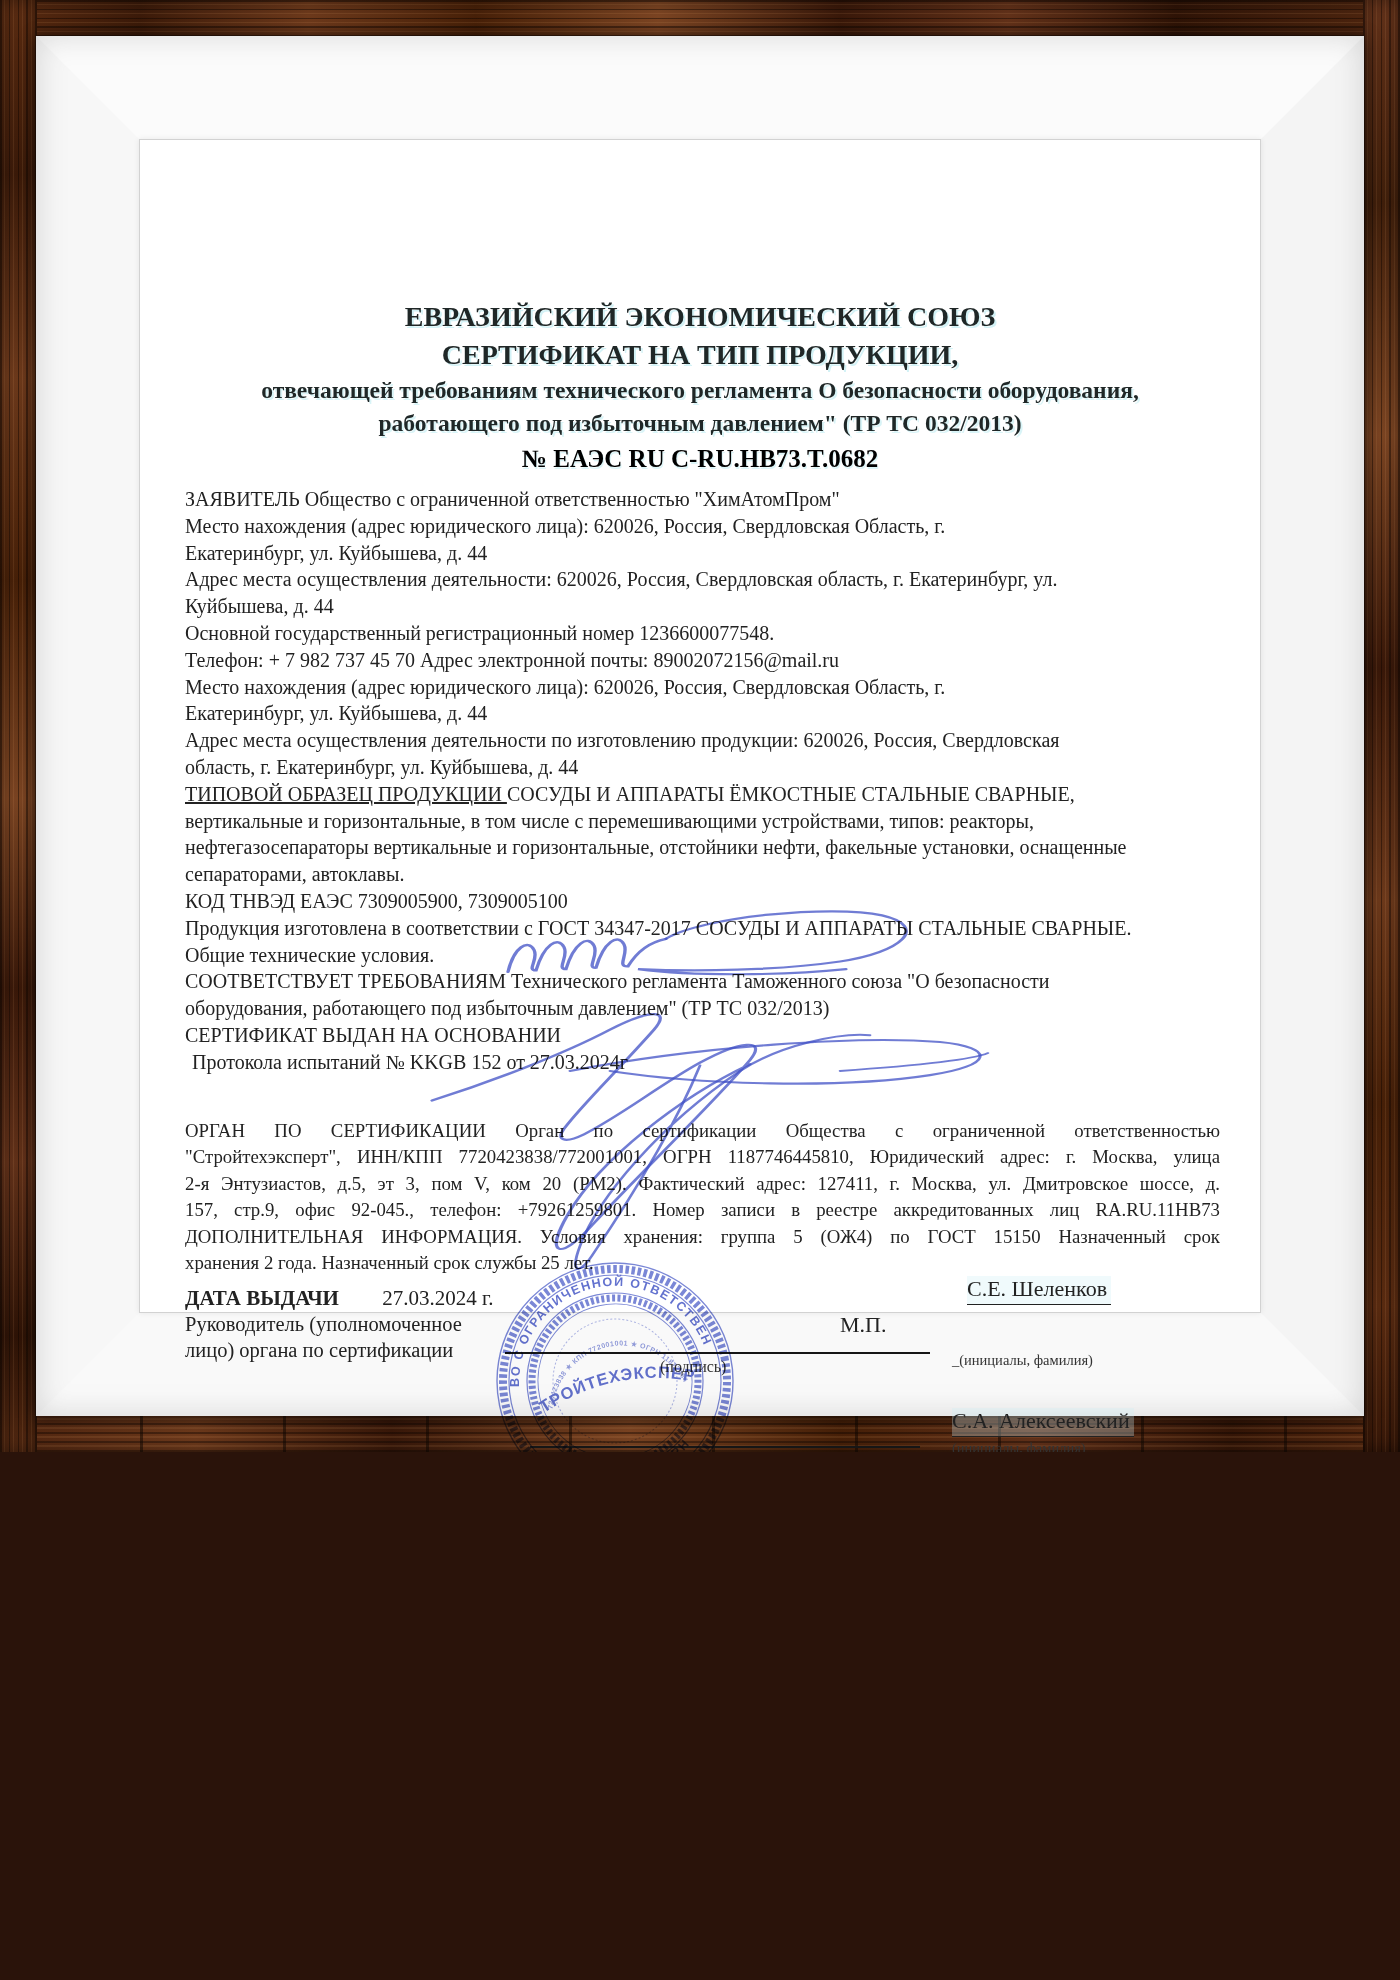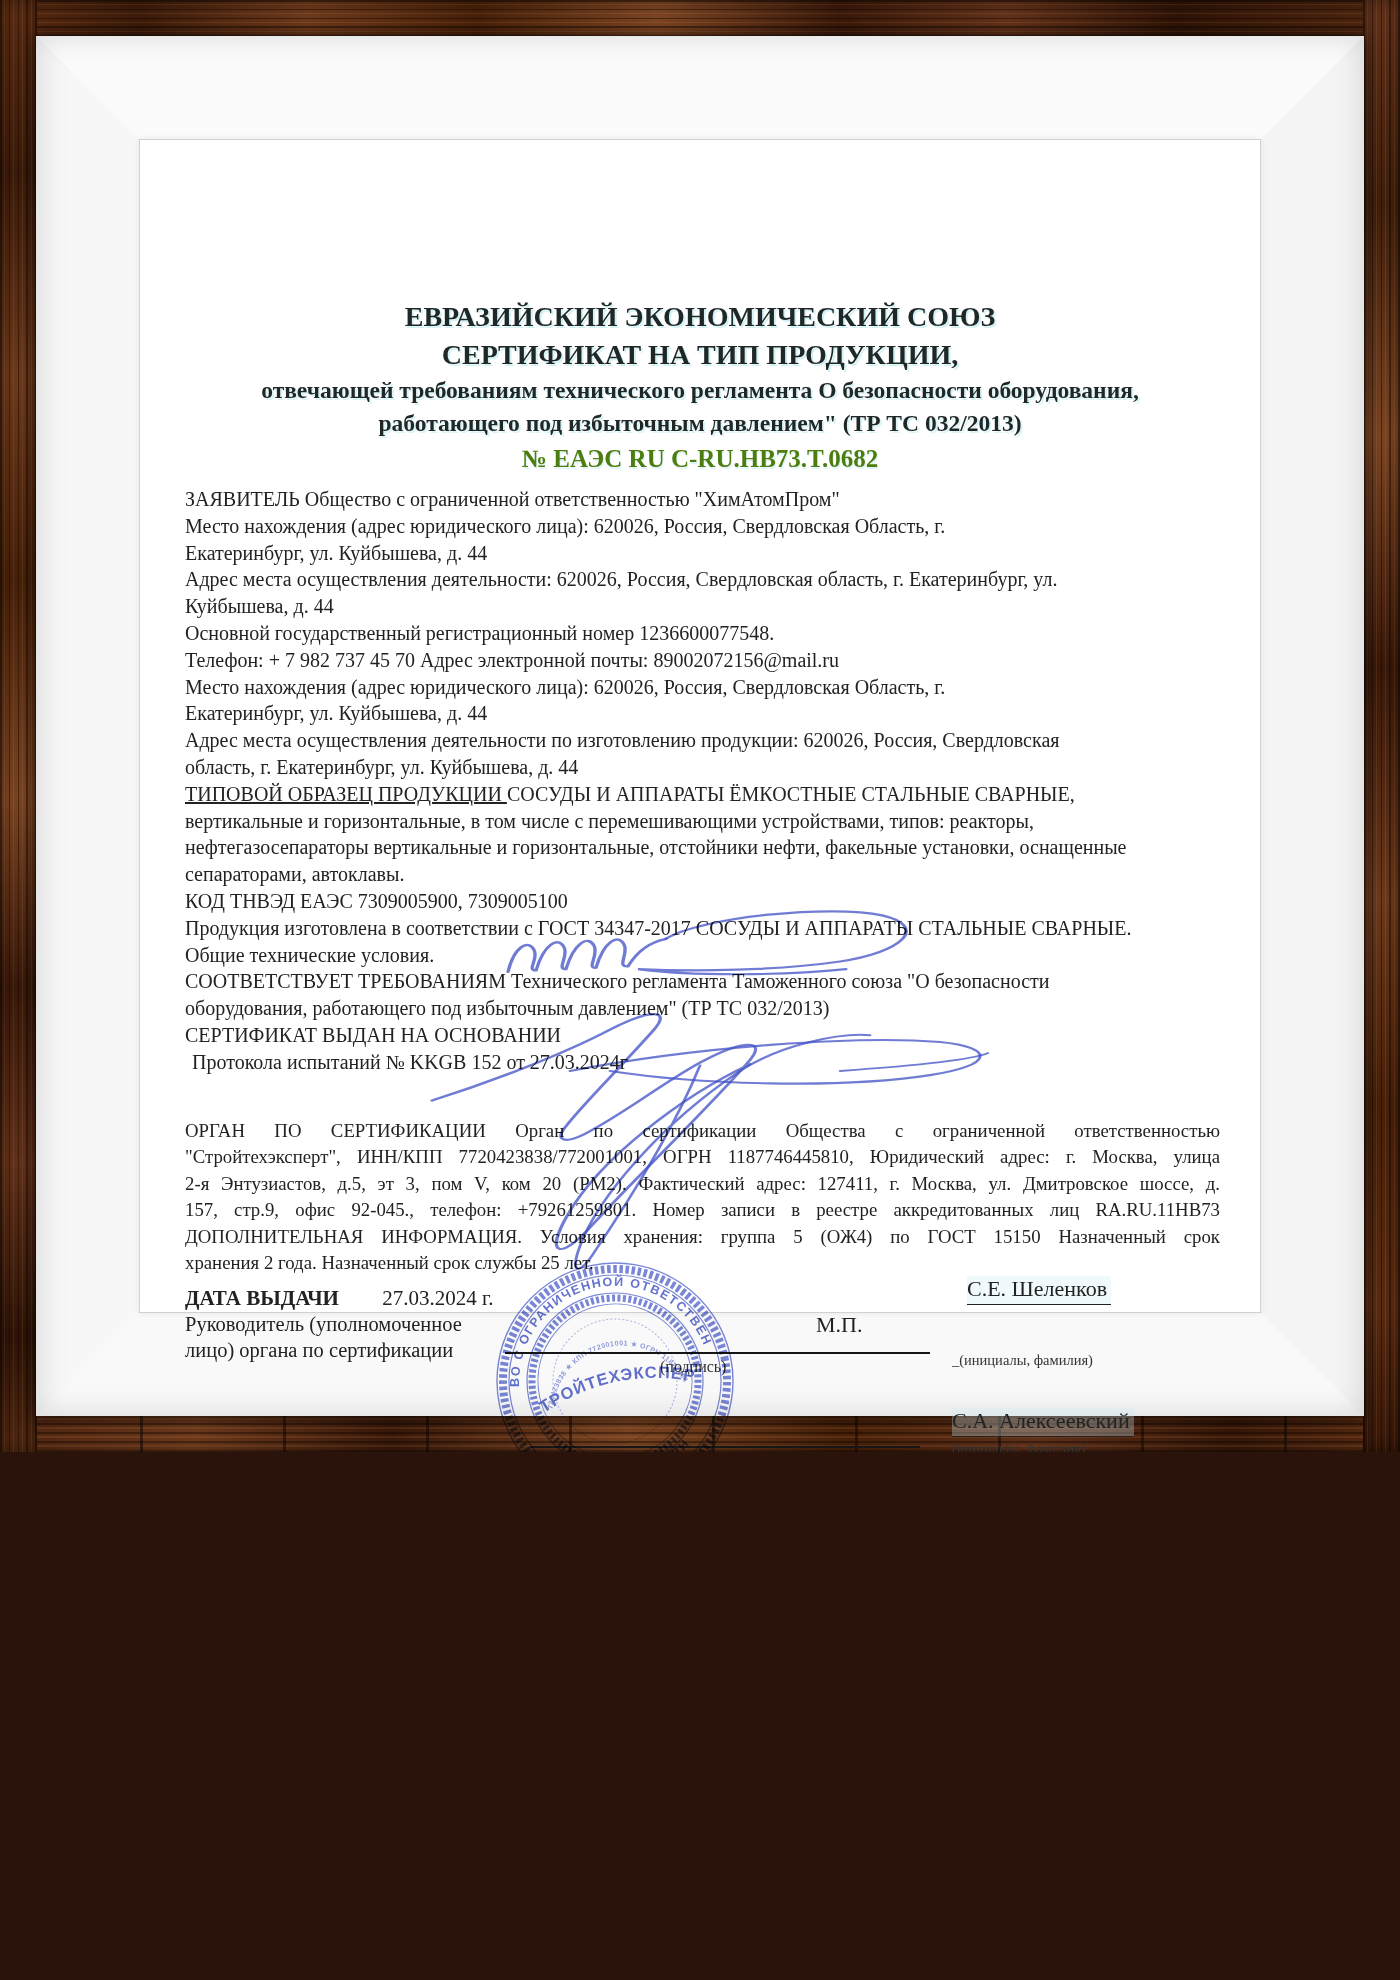--- a/index.html
+++ b/index.html
@@ -32,21 +32,21 @@
   .mat-bevel{position:absolute;inset:0;box-sizing:border-box;border:103px solid;
        border-color:rgba(255,255,255,.58) rgba(243,243,243,.58) rgba(251,251,251,.58) rgba(247,247,247,.58);}
   
   .paper{position:absolute;inset:103px;background:#ffffff;border:1px solid #d2d2d2;
          box-shadow:0 0 6px rgba(0,0,0,.08);}
 
   
   .title-block{position:absolute;top:158px;left:0;right:0;text-align:center;color:#1f2727;}
   .t-big{font-size:28px;font-weight:700;line-height:38px;text-shadow:2px 2px 0 rgba(120,215,228,.33);}
   .t-mid{font-size:23.5px;font-weight:700;line-height:33px;text-shadow:2px 2px 0 rgba(120,215,228,.28);}
-  .t-num{font-size:25px;font-weight:700;line-height:37px;color:#4d7c0f;text-shadow:1px 2px 0 rgba(120,215,228,.25);}
+  .t-num{font-size:25px;font-weight:700;line-height:37px;color:#000000;text-shadow:1px 2px 0 rgba(120,215,228,.25);}
 
   
   .body-block{position:absolute;left:45px;top:346px;width:1032px;font-size:20px;line-height:26.8px;color:#222;}
   .org-block{position:absolute;left:45px;top:978px;width:1035px;font-size:18.8px;line-height:26.4px;color:#222;}
   .line{white-space:nowrap;}
   .org-block .line{white-space:normal;}
   .just{text-align:justify;text-align-last:justify;white-space:normal;}
   .indent{padding-left:7px;}
   .b{font-weight:400;}
   .u{text-decoration:underline;}
@@ -57,21 +57,21 @@
   .date-value{margin-left:38px;}
   .sig-label{position:absolute;left:45px;font-size:20.5px;line-height:26px;color:#222;}
   .sig1-label{top:1171px;}
   .sig2-label{top:1262px;}
   .sig-line{position:absolute;border-top:2px solid #161616;}
   .sig-line1{left:365px;top:1212px;width:425px;}
   .sig-line2{left:390px;top:1306px;width:390px;}
   .sig-sub{position:absolute;font-size:16px;color:#333;}
   .sub1{left:520px;top:1218px;}
   .sub2{left:540px;top:1312px;}
-  .mp{position:absolute;left:676px;top:1172px;font-size:22px;color:#222;}
+  .mp{position:absolute;left:700px;top:1172px;font-size:22px;color:#222;}
   .name{position:absolute;left:812px;font-size:22px;color:#222;border-bottom:1.6px solid #222;padding:0 4px 2px 0;
         background:rgba(205,240,245,.30);}
   .name1{top:1136px;margin-left:15px;}
   .name2{top:1268px;}
   .name-sub{position:absolute;left:812px;font-size:14.5px;color:#333;}
   .nsub1{top:1212px;}
   .nsub2{top:1300px;}
 
   
   .stamp-svg{position:absolute;left:340px;top:1106px;mix-blend-mode:multiply;opacity:.88;}

